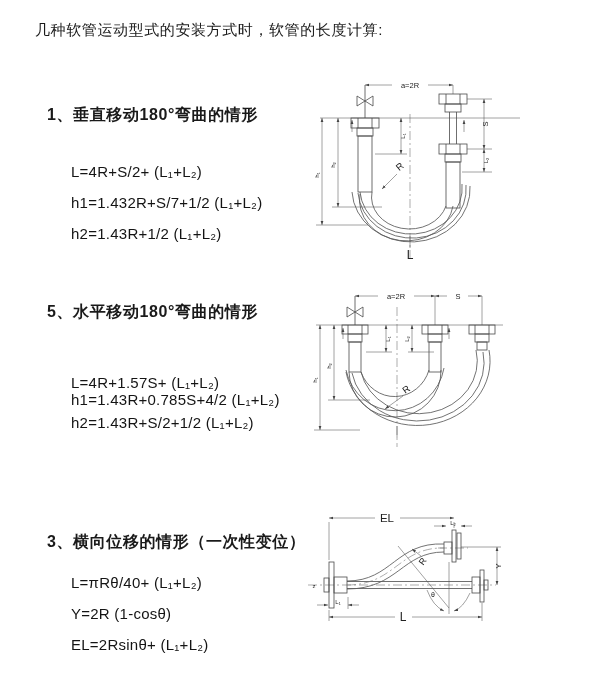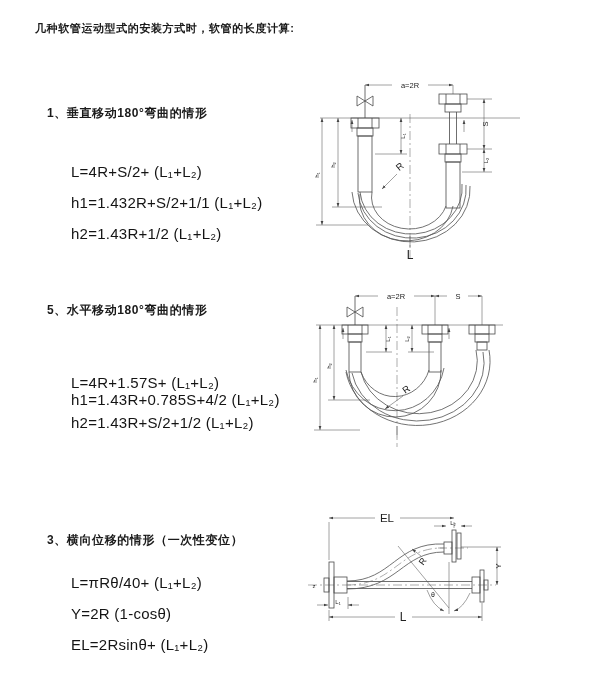--- a/index.html
+++ b/index.html
@@ -1,39 +1,39 @@
 <!DOCTYPE html>
 <html><head>
 <meta charset="utf-8">
 <style>
   html,body{margin:0;padding:0;background:#fff;}
   body{width:600px;height:675px;position:relative;overflow:hidden;
        font-family:"Liberation Sans","DejaVu Sans",sans-serif;color:#1a1a1a;}
   .abs{position:absolute;white-space:nowrap;}
-  .title{left:35px;top:21px;font-size:11px;font-weight:700;letter-spacing:.6px;}
-  .heading{font-size:12px;font-weight:700;letter-spacing:.6px;}
+  .title{left:35px;top:21px;font-size:15px;font-weight:400;letter-spacing:.6px;}
+  .heading{font-size:16px;font-weight:700;letter-spacing:.6px;}
   .formula{font-size:15px;letter-spacing:.25px;color:#141414;margin-top:26px;}
   svg.diag{position:absolute;}
   svg .geo{stroke:#4a4a4a;stroke-width:.8;fill:none;}
   svg .dim{stroke:#555;stroke-width:.55;fill:none;}
   svg .cl{stroke:#777;stroke-width:.6;fill:none;stroke-dasharray:9 3 2 3;}
   svg .hose{stroke:#5a5a5a;stroke-width:.85;fill:none;}
   svg text{fill:#222;stroke:none;font-family:"Liberation Sans","DejaVu Sans",sans-serif;}
   .dimtxt{font-size:7.5px;}
   .tiny{font-size:6px;}
   .big{font-size:12px;}
 </style>
 </head>
 <body>
 
 <div class="abs title">几种软管运动型式的安装方式时，软管的长度计算:</div>
 
 <div class="abs heading" style="left:47px;top:105px">1、垂直移动180°弯曲的情形</div>
 <div class="abs formula" style="left:71px;top:137px">L=4R+S/2+ (L₁+L₂)</div>
-<div class="abs formula" style="left:71px;top:168px">h1=1.432R+S/2+1/1 (L₁+L₂)</div>
+<div class="abs formula" style="left:71px;top:168px">h1=1.432R+S/7+1/2 (L₁+L₂)</div>
 <div class="abs formula" style="left:71px;top:199px">h2=1.43R+1/2 (L₁+L₂)</div>
 
 <div class="abs heading" style="left:47px;top:302px">5、水平移动180°弯曲的情形</div>
 <div class="abs formula" style="left:71px;top:348px">L=4R+1.57S+ (L₁+L₂)</div>
 <div class="abs formula" style="left:71px;top:365px">h1=1.43R+0.785S+4/2 (L₁+L₂)</div>
 <div class="abs formula" style="left:71px;top:388px">h2=1.43R+S/2+1/2 (L₁+L₂)</div>
 
 <div class="abs heading" style="left:47px;top:532px">3、横向位移的情形（一次性变位）</div>
 <div class="abs formula" style="left:71px;top:548px">L=πRθ/40+ (L₁+L₂)</div>
 <div class="abs formula" style="left:71px;top:579px">Y=2R (1-cosθ)</div>

